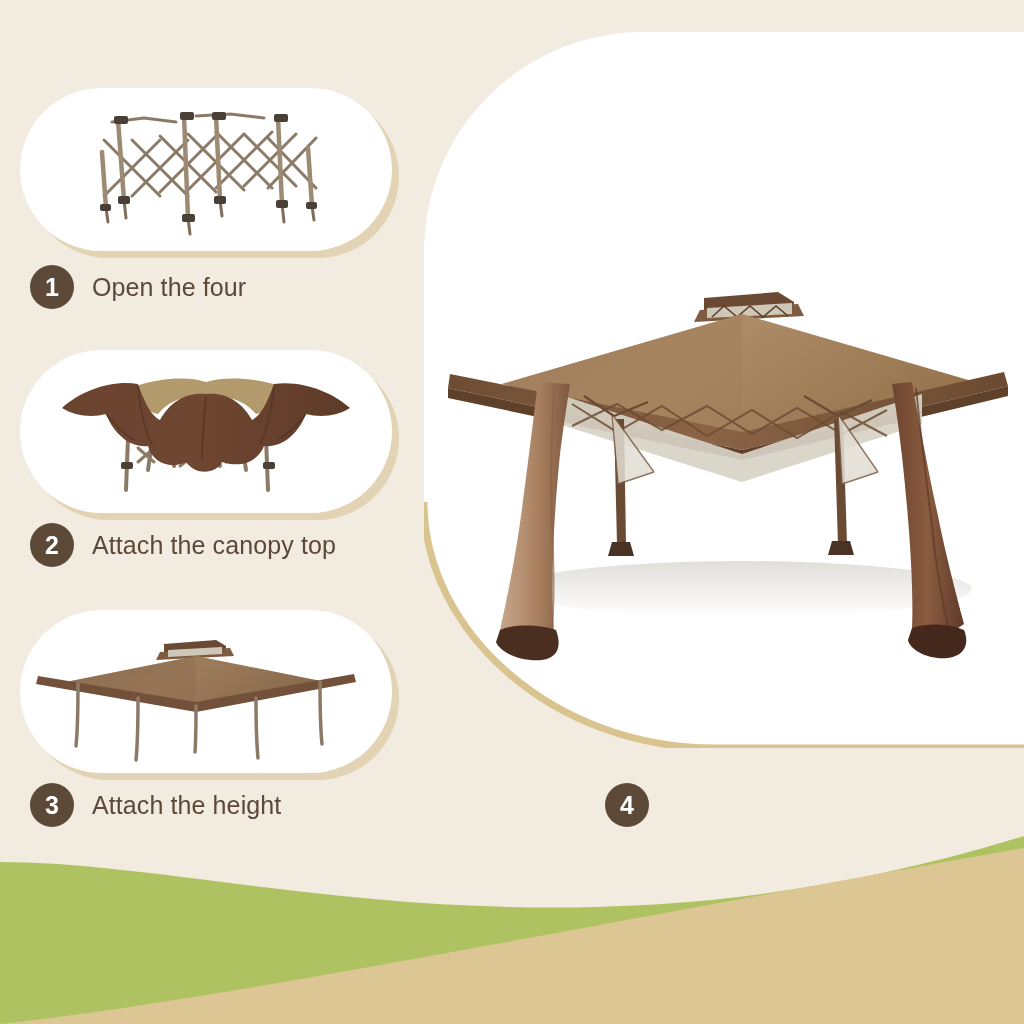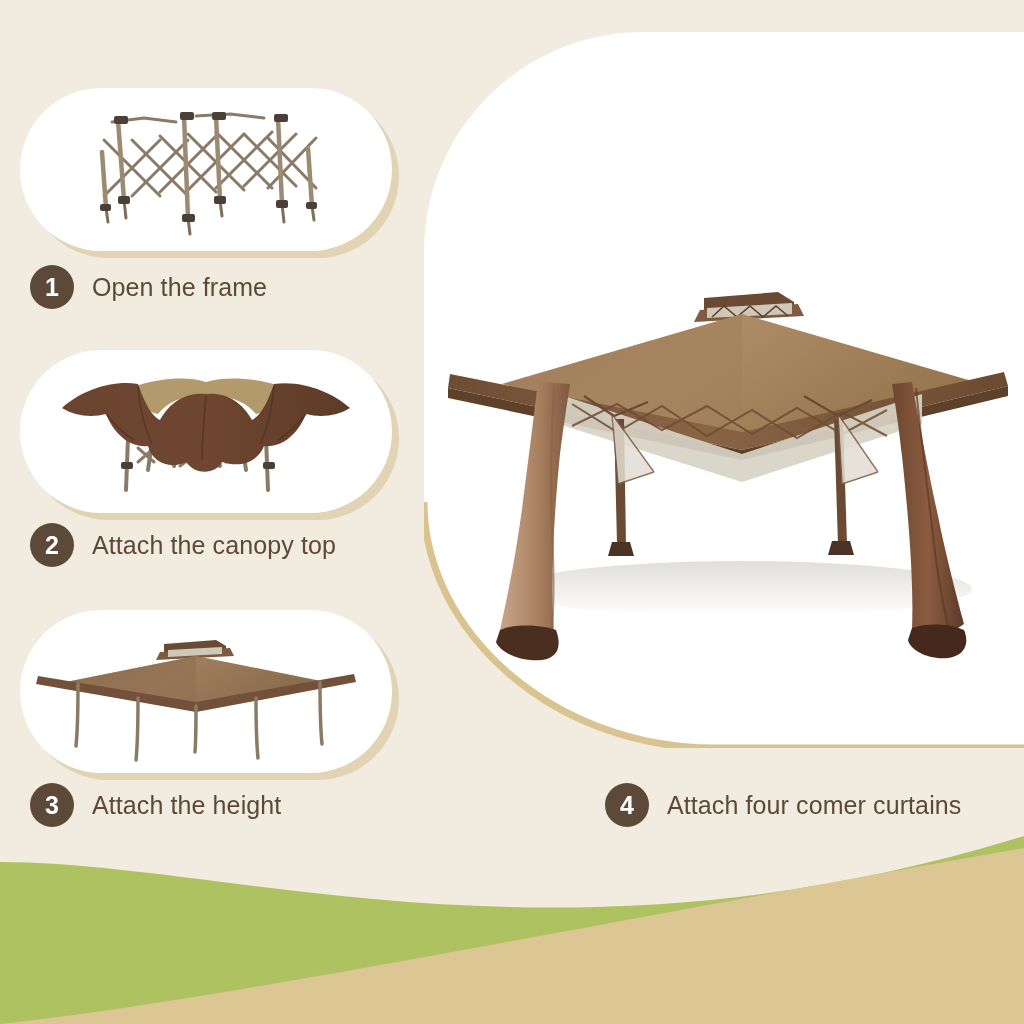--- a/index.html
+++ b/index.html
@@ -371,31 +371,30 @@
           <path d="M176,96 C176,114 176,128 175,142"></path>
           <path d="M236,88 C236,110 236,128 238,148"></path>
           <path d="M300,72 C300,96 300,114 302,134"></path>
         </g>
       </svg>
     </div>
   </div>
 
   <div class="step" id="step1">
     <div class="badge">1</div>
-    <div class="step-label">Open the frame</div>
+    <div class="step-label">Open the four</div>
   </div>
 
   <div class="step" id="step2">
     <div class="badge">2</div>
     <div class="step-label">Attach the canopy top</div>
   </div>
 
   <div class="step" id="step3">
     <div class="badge">3</div>
     <div class="step-label">Attach the height</div>
   </div>
 
   <div class="step" id="step4">
     <div class="badge">4</div>
-    <div class="step-label">Attach four comer curtains</div>
   </div>
 
 </div>
 
 </body></html>

